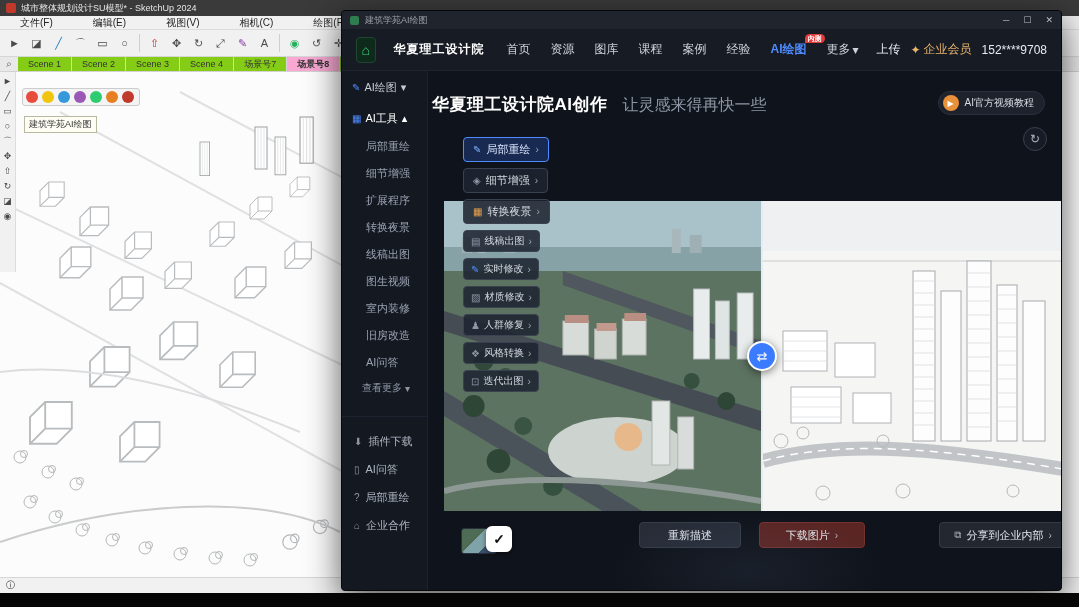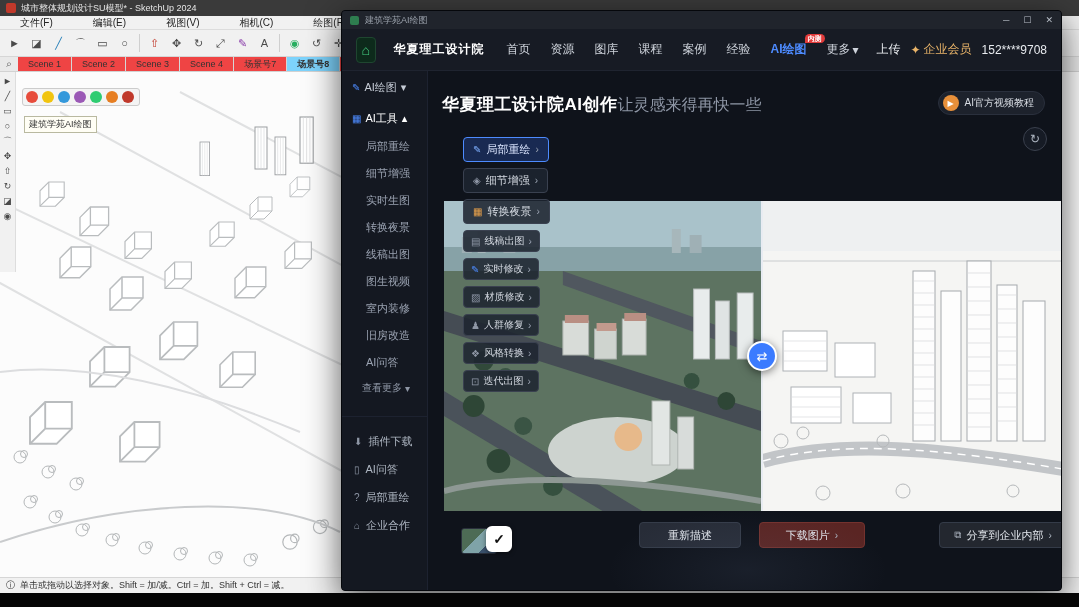--- a/index.html
+++ b/index.html
@@ -16,22 +16,22 @@
     display:flex; align-items:center; font-size:10px; color:#222; }
   .su-menu span { padding:0 20px; cursor:default; }
   .su-toolbar { position:absolute; left:0; top:30px; right:0; height:27px; background:#f1f1f1; border-bottom:1px solid #d6d6d6;
     display:flex; align-items:center; gap:3px; padding:0 5px; }
   .su-toolbar .ic { width:19px; height:19px; display:flex; align-items:center; justify-content:center;
     font-size:11px; color:#4a4a4a; border:1px solid transparent; border-radius:2px; background:#f1f1f1; }
   .su-toolbar .sep { width:1px; height:18px; background:#cfcfcf; margin:0 2px; }
   .su-tabs { position:absolute; left:0; top:57px; right:0; height:15px; background:#e9e9e9; border-bottom:1px solid #d2d2d2;
     display:flex; align-items:stretch; font-size:9px; color:#333; }
   .su-tabs .searchic { width:18px; display:flex; align-items:center; justify-content:center; color:#555; font-size:10px; }
-  .su-tabs .tab { padding:0 10px; display:flex; align-items:center; border-right:1px solid #d6d6d6; background:#ef4444; }
-  .su-tabs .tab.active { background:#7dd3fc; font-weight:bold; }
+  .su-tabs .tab { padding:0 10px; display:flex; align-items:center; border-right:1px solid #d6d6d6; background:#84cc16; }
+  .su-tabs .tab.active { background:#f9a8d4; font-weight:bold; }
   .su-canvas { position:absolute; left:0; top:72px; right:0; height:505px; background:#fcfcfc; overflow:hidden; }
   .su-leftbar { position:absolute; left:0; top:0; width:16px; height:200px; background:#f1f1f1; border-right:1px solid #ddd;
     display:flex; flex-direction:column; align-items:center; gap:3px; padding-top:3px; z-index:3; }
   .su-leftbar .ic { font-size:9px; color:#4a4a4a; width:12px; height:12px; display:flex; align-items:center; justify-content:center; }
   .palette { position:absolute; left:22px; top:16px; z-index:3; background:#f4f4f4; border:1px solid #ccc; border-radius:3px;
     padding:2px 3px; display:grid; grid-template-columns:repeat(7,14px); gap:2px; }
   .palette .dot { width:12px; height:12px; border-radius:50%; }
   .su-tooltip { position:absolute; left:24px; top:44px; z-index:3; background:#fffef5; border:1px solid #b9b9a0;
     font-size:9px; color:#333; padding:1px 4px; }
   .su-status { position:absolute; left:0; top:577px; right:0; height:16px; background:#f1f1f1; border-top:1px solid #d6d6d6;
@@ -67,21 +67,21 @@
   .side-group .gic { font-size:10px; color:#4d8bff; }
   .side-item { height:27px; display:flex; align-items:center; padding-left:24px; cursor:pointer; color:#9aa2b1; }
   .side-more { height:24px; display:flex; align-items:center; gap:3px; padding-left:20px; font-size:10px; color:#8e96a5; }
   .side-bottom { margin-top:16px; border-top:1px solid #1d2230; padding-top:10px; }
   .side-b-item { height:28px; display:flex; align-items:center; gap:6px; padding-left:12px; color:#aeb6c2; cursor:pointer; }
   .side-b-item .bic { font-size:10px; color:#8e96a5; }
 
   .main { position:absolute; left:86px; top:0; right:0; bottom:0; }
   .main::after { content:""; position:absolute; left:180px; bottom:-40px; width:280px; height:120px; border-radius:50%;
     background:radial-gradient(closest-side, rgba(120,140,180,.10), transparent); pointer-events:none; }
-  .heading { position:absolute; left:14px; top:22px; display:flex; align-items:baseline; gap:0; }
+  .heading { position:absolute; left:4px; top:22px; display:flex; align-items:baseline; gap:15px; }
   .heading h1 { font-size:17px; color:#fff; font-weight:bold; letter-spacing:.5px; }
   .heading .sub { font-size:16px; color:#8e96a5; }
   .tut-pill { position:absolute; right:16px; top:20px; height:24px; background:#1d222c; border:1px solid #2a303d;
     border-radius:13px; display:flex; align-items:center; gap:6px; padding:0 10px 0 4px; font-size:10px; color:#d8dce3; cursor:pointer; }
   .tut-pill .oc { width:16px; height:16px; border-radius:50%; background:#e8903a; color:#fff; font-size:8px;
     display:flex; align-items:center; justify-content:center; }
   .hist-btn { position:absolute; right:14px; top:56px; width:24px; height:24px; border-radius:50%; border:1px solid #3a404d;
     background:#161b25; color:#aeb6c2; font-size:12px; display:flex; align-items:center; justify-content:center; cursor:pointer; z-index:6; }
 
   .imgwrap { position:absolute; left:16px; top:130px; width:619px; height:310px; }
@@ -258,21 +258,20 @@
         <span class="dot" style="background:#2ecc71"></span>
         <span class="dot" style="background:#e67e22"></span>
         <span class="dot" style="background:#c0392b"></span>
       </div>
 
       <div class="su-tooltip">建筑学苑AI绘图</div>
     </div>
 
     <div class="su-status">
       <span>ⓘ</span>
-      <span>单击或拖动以选择对象。Shift = 加/减。Ctrl = 加。Shift + Ctrl = 减。</span>
     </div>
   </div>
 
   <div class="app">
 
     <div class="app-titlebar">
       <span class="mini-logo"></span>
       <span>建筑学苑AI绘图</span>
       <span class="winctl">
         <span>─</span>
@@ -319,21 +318,21 @@
           <span>AI绘图</span>
           <span>▾</span>
         </div>
         <div class="side-group active">
           <span class="gic">▦</span>
           <span>AI工具</span>
           <span>▴</span>
         </div>
         <div class="side-item">局部重绘</div>
         <div class="side-item">细节增强</div>
-        <div class="side-item">实时生图</div>
+        <div class="side-item">扩展程序</div>
         <div class="side-item">转换夜景</div>
         <div class="side-item">线稿出图</div>
         <div class="side-item">图生视频</div>
         <div class="side-item">室内装修</div>
         <div class="side-item">旧房改造</div>
         <div class="side-item">AI问答</div>
         <div class="side-more">
           <span>查看更多</span>
           <span>▾</span>
         </div>

